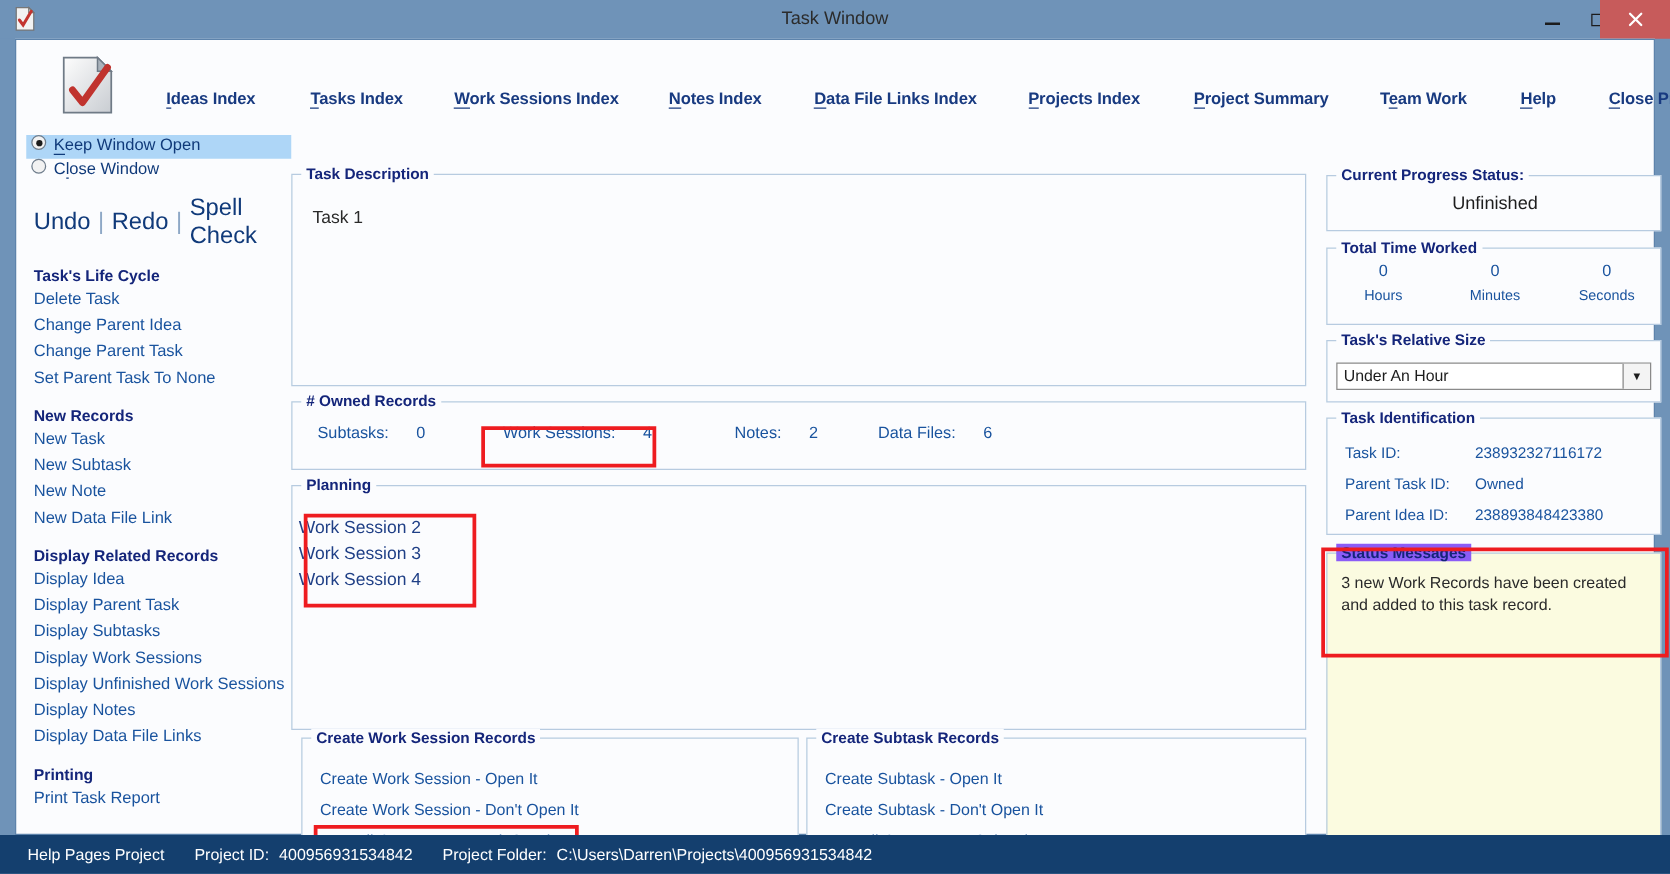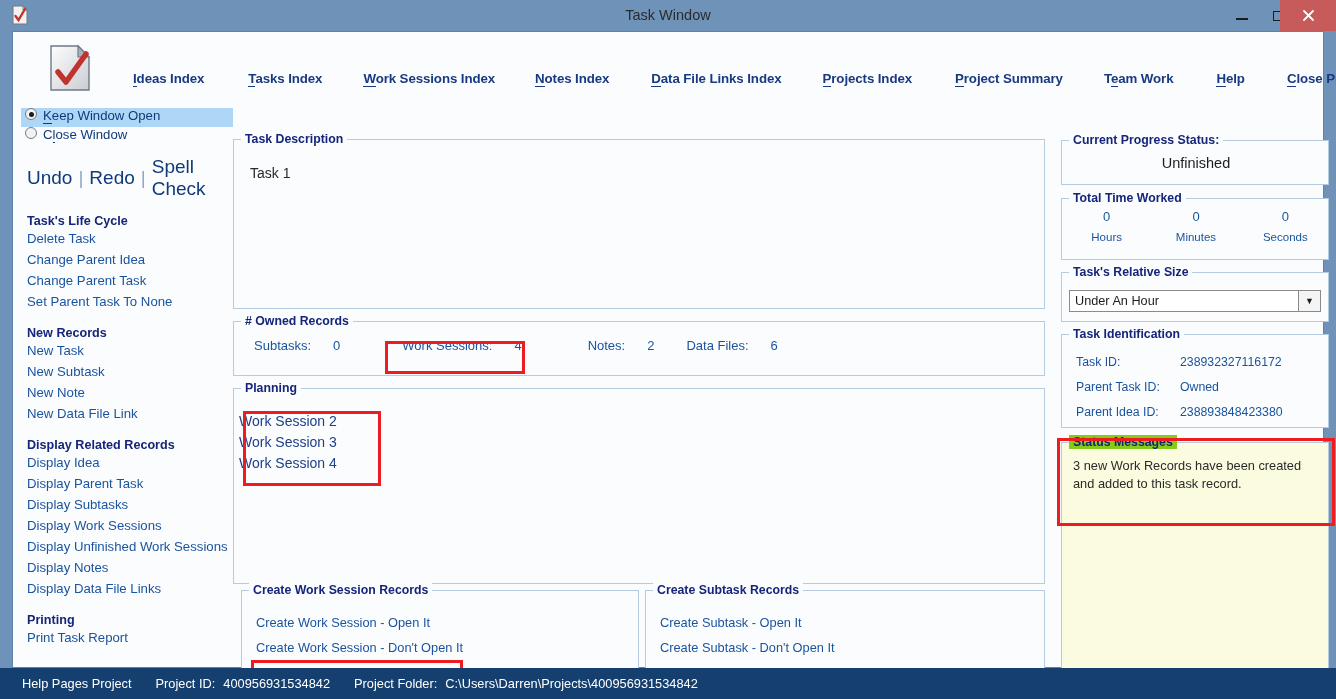--- a/index.html
+++ b/index.html
@@ -201,21 +201,21 @@
 
   #fs-taskid { left: 1048px; top: 302px; width: 268px; height: 94px; }
   .idrow {
     position: absolute; left: 14px; font-size: 12.3px; color: #19539e;
     white-space: nowrap;
   }
   .idrow .v { position: absolute; left: 104px; top: 0; color: #19539e; }
 
   #fs-status { left: 1048px; top: 410px; width: 268px; height: 252px;
                background: #fbfbe0; }
-  #fs-status > .lg { background: #84cc16; }
+  #fs-status > .lg { background: #8b5cf6; }
   #status-msg {
     position: absolute; left: 11px; top: 14px; width: 246px;
     font-size: 12.8px; color: #2a2a2a; line-height: 18px;
   }
 
   
   .hl {
     position: absolute;
     border: 3px solid #ee1c20;
     pointer-events: none;
@@ -353,21 +353,21 @@
           <span class="val">0</span>
         </div>
         <div class="owned-cell" style="margin-left:62px">
           <span class="lbl">Work Sessions:</span>
           <span class="val">4</span>
         </div>
         <div class="owned-cell" style="margin-left:66px">
           <span class="lbl">Notes:</span>
           <span class="val">2</span>
         </div>
-        <div class="owned-cell" style="margin-left:32px">
+        <div class="owned-cell" style="margin-left:48px">
           <span class="lbl">Data Files:</span>
           <span class="val">6</span>
         </div>
       </div>
     </div>
 
     <div class="fs" id="fs-planning">
       <div class="lg">Planning</div>
       <div id="planning-list">
         <div class="plan-item">Work Session 2</div>

